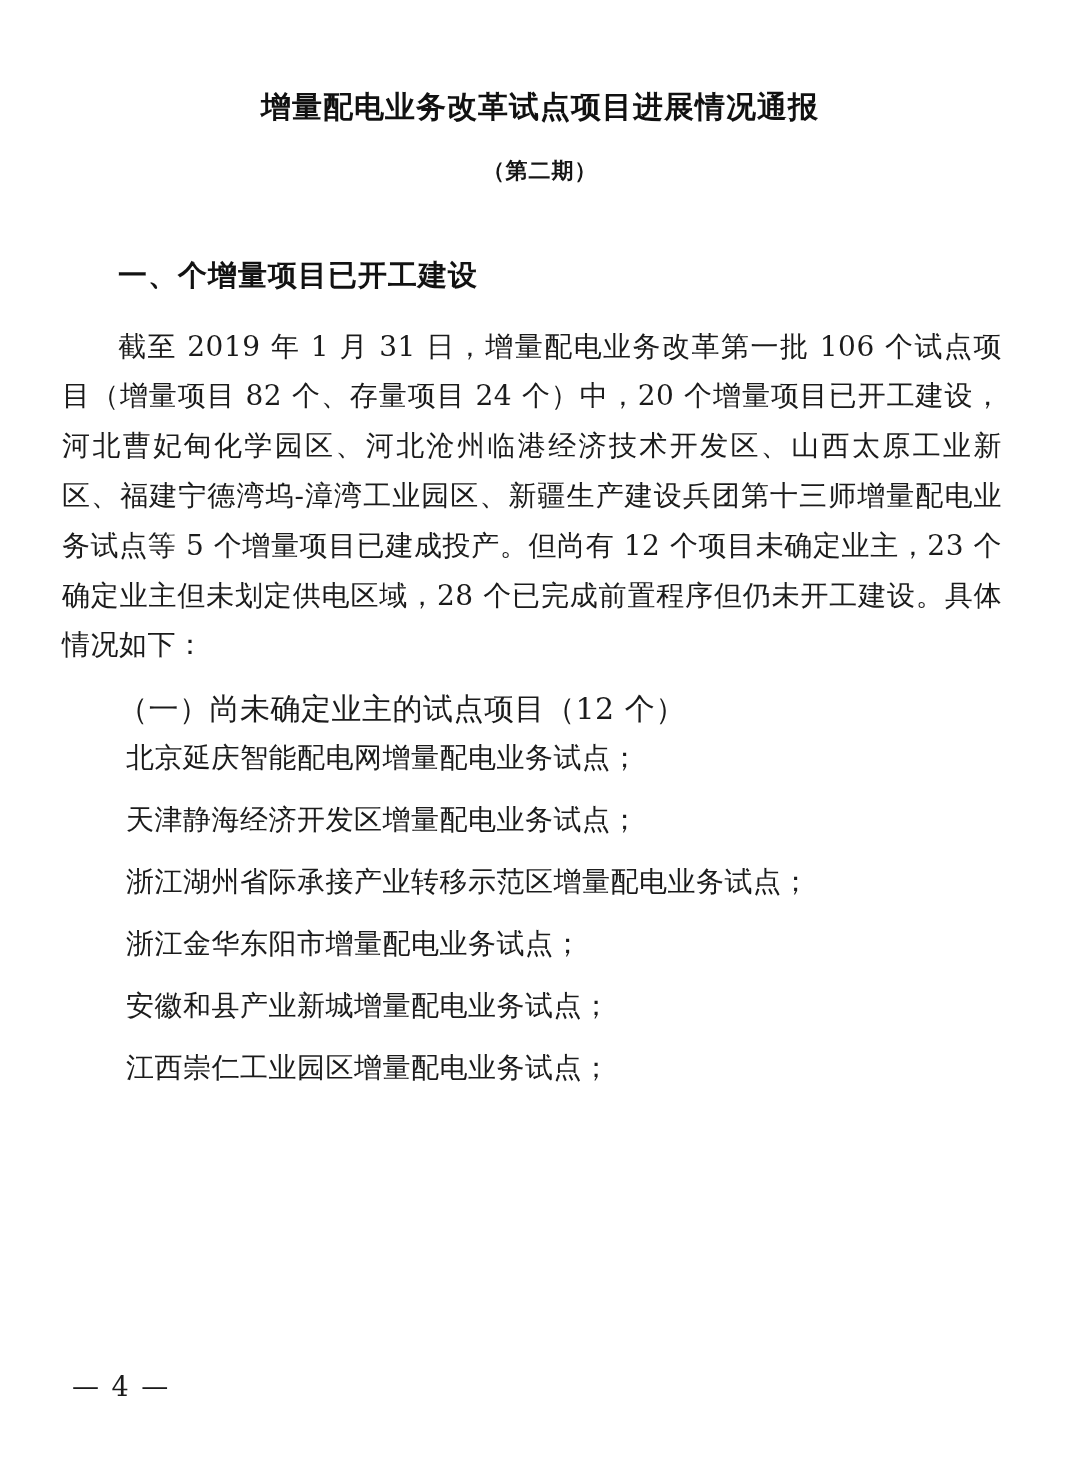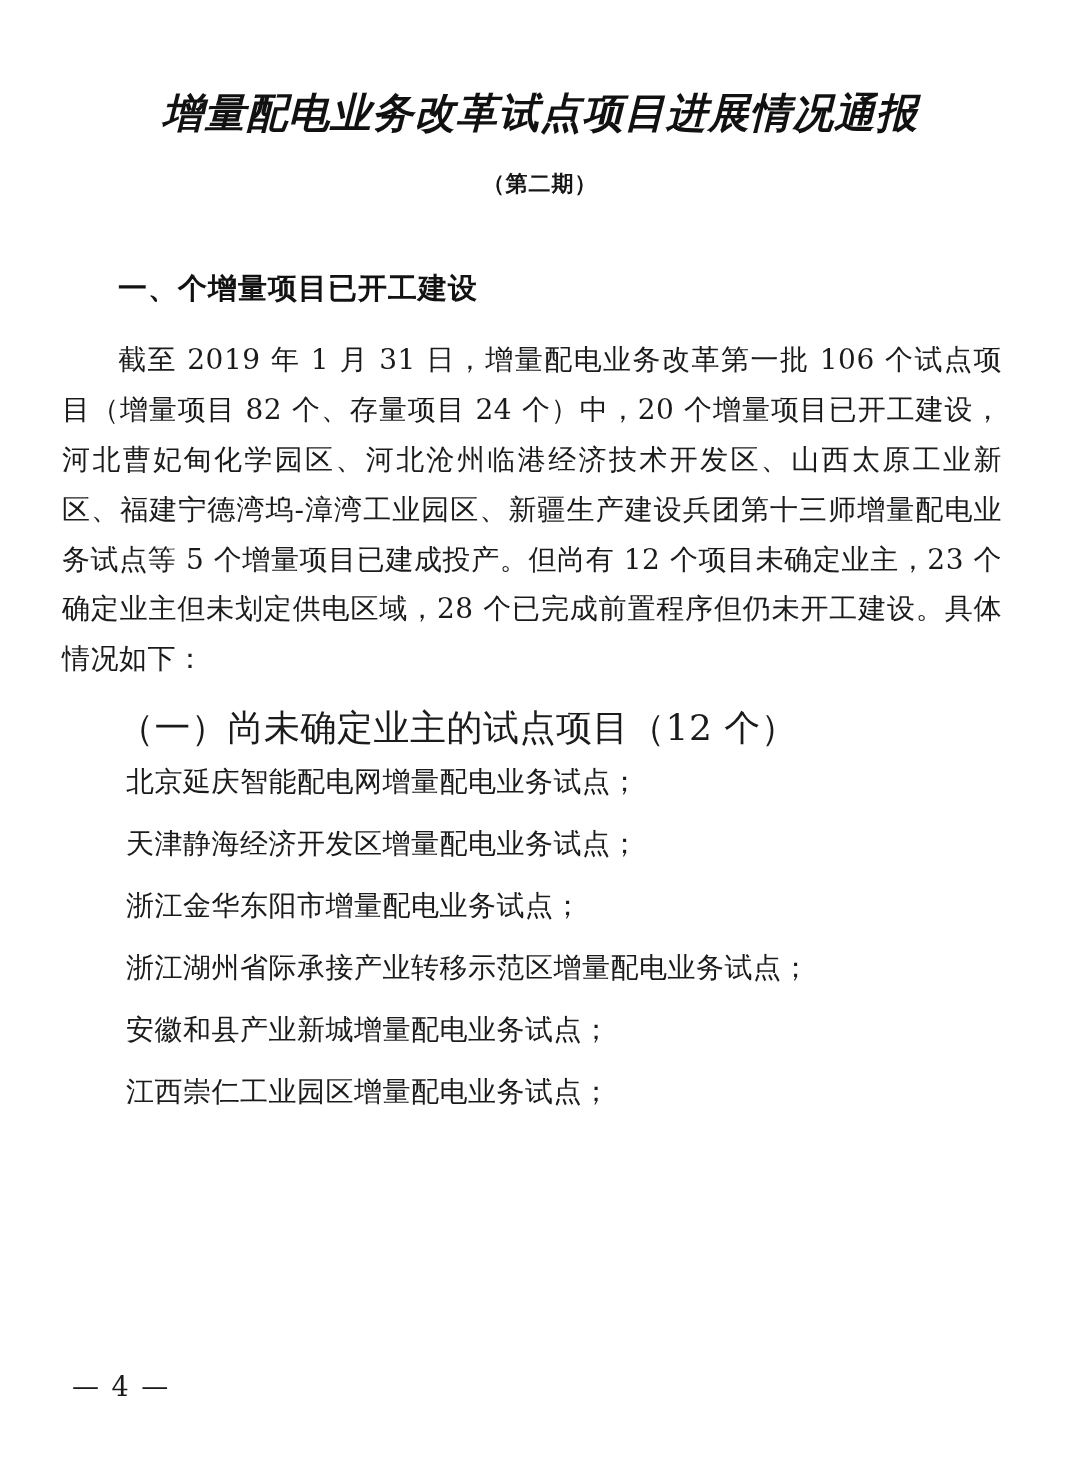--- a/index.html
+++ b/index.html
@@ -15,27 +15,26 @@
     color: #1b1b1b;
     overflow: hidden;
   }
   .page {
     position: absolute;
     inset: 0;
     padding: 0;
   }
   .doc-title {
     text-align: center;
-    font-size: 41px;
+    font-size: 30px;
     font-weight: bold;
     letter-spacing: 1px;
     margin: 88px 0 0 0;
     line-height: 1.25;
     color: #111;
-    font-style: italic;
   }
   .doc-subtitle {
     text-align: center;
     font-size: 22px;
     font-weight: bold;
     margin: 30px 0 0 0;
     letter-spacing: 1px;
     color: #151515;
   }
   .content {
@@ -53,21 +52,21 @@
   .para {
     font-size: 28px;
     line-height: 1.78;
     text-align: justify;
     text-justify: inter-ideograph;
     text-indent: 56px;
     margin: 0 16px 10px 0;
     letter-spacing: 0.5px;
   }
   .subheading {
-    font-size: 36px;
+    font-size: 30px;
     line-height: 1.78;
     text-indent: 56px;
     margin: 12px 0 6px 0;
     letter-spacing: 0.5px;
   }
   .list {
     list-style: none;
     margin: 8px;
     padding: 0;
   }
@@ -100,22 +99,22 @@
 
     <h2 class="section-heading">一、个增量项目已开工建设</h2>
 
     <p class="para">截至 2019 年 1 月 31 日，增量配电业务改革第一批 106 个试点项目（增量项目 82 个、存量项目 24 个）中，20 个增量项目已开工建设，河北曹妃甸化学园区、河北沧州临港经济技术开发区、山西太原工业新区、福建宁德湾坞-漳湾工业园区、新疆生产建设兵团第十三师增量配电业务试点等 5 个增量项目已建成投产。但尚有 12 个项目未确定业主，23 个确定业主但未划定供电区域，28 个已完成前置程序但仍未开工建设。具体情况如下：</p>
 
     <p class="subheading">（一）尚未确定业主的试点项目（12 个）</p>
 
     <ul class="list">
       <li class="list-item">北京延庆智能配电网增量配电业务试点；</li>
       <li class="list-item">天津静海经济开发区增量配电业务试点；</li>
+      <li class="list-item">浙江湖州省际承接产业转移示范区增量配电业务试点；</li>
       <li class="list-item">浙江金华东阳市增量配电业务试点；</li>
-      <li class="list-item">浙江湖州省际承接产业转移示范区增量配电业务试点；</li>
       <li class="list-item">安徽和县产业新城增量配电业务试点；</li>
       <li class="list-item">江西崇仁工业园区增量配电业务试点；</li>
     </ul>
 
   </div>
 
   <div class="page-number">— 4 —</div>
 
 </div>
 

